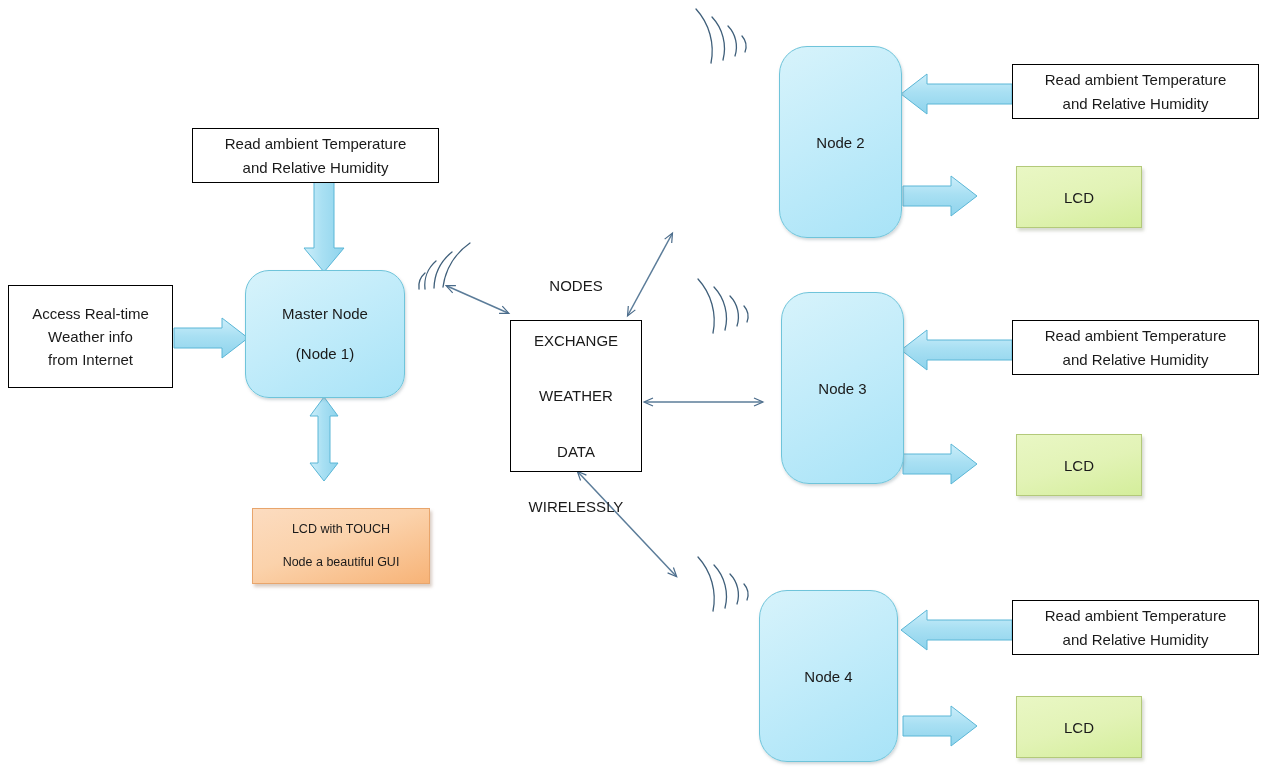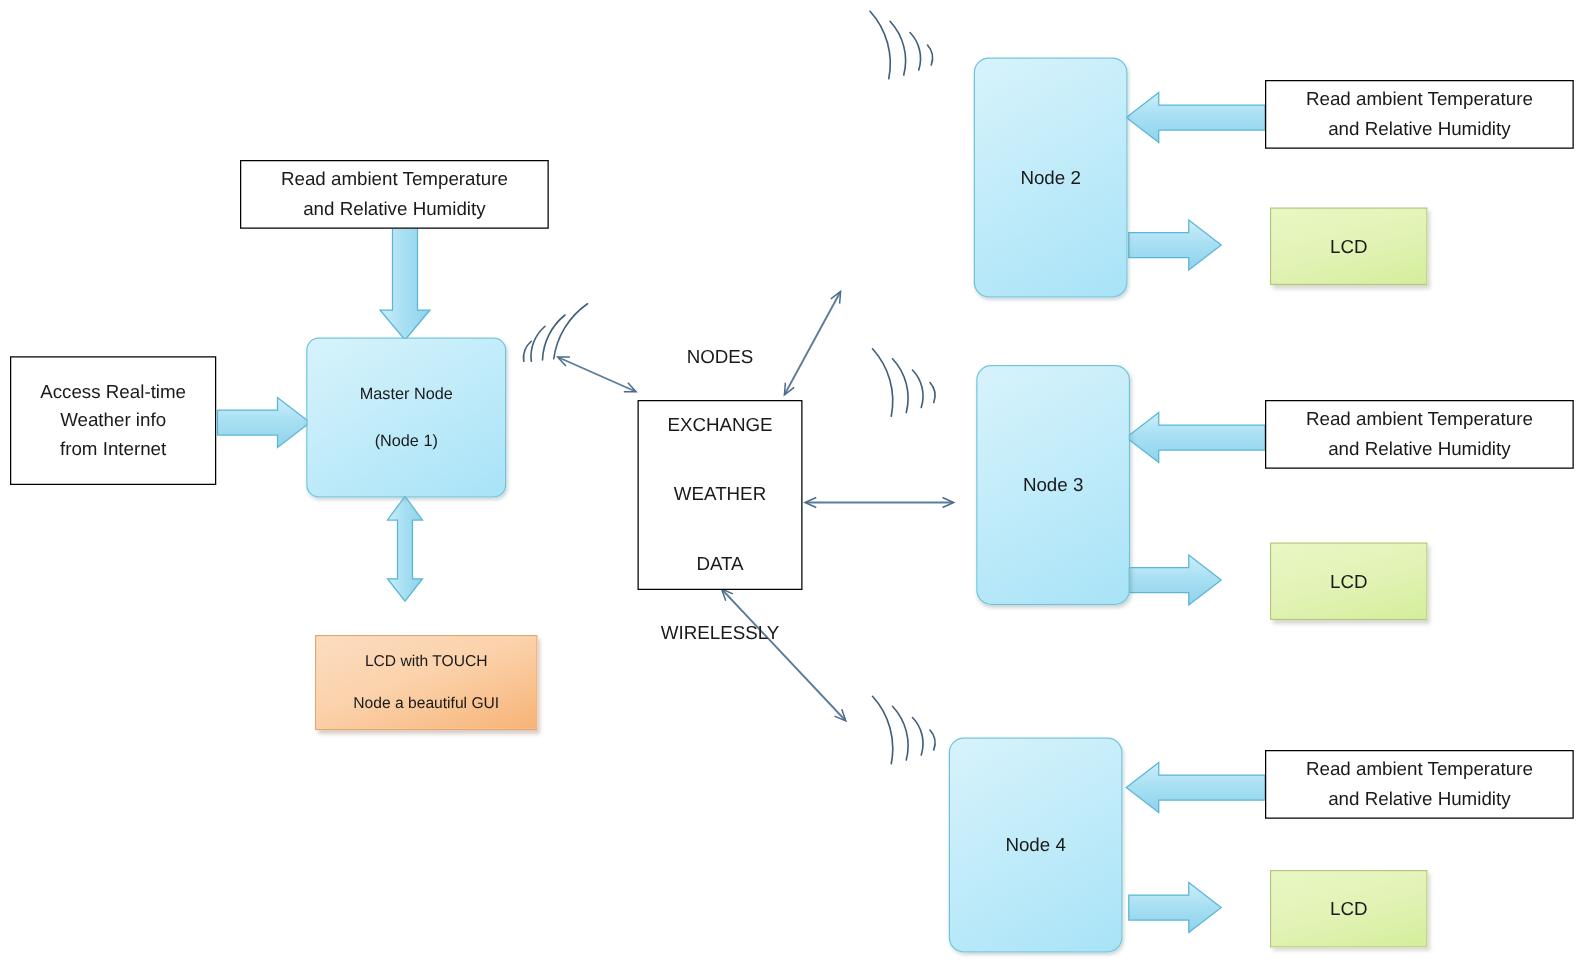--- a/index.html
+++ b/index.html
@@ -48,33 +48,33 @@
     font-size: 15px;
     line-height: 1.28;
   }
 
   
   .node {
     position: absolute;
     box-sizing: border-box;
     border: 1px solid #6fc4da;
     background: linear-gradient(150deg, #d7f3fb 0%, #c2ecfa 45%, #a8e3f7 100%);
-    border-radius: 12px;
+    border-radius: 28px;
     display: flex;
     flex-direction: column;
     align-items: center;
     justify-content: center;
     text-align: center;
     color: #1a1a1a;
     font-size: 15px;
     box-shadow: 1px 2px 3px rgba(120,140,150,0.35);
   }
   .node.master {
-    border-radius: 10px;
-    font-size: 13px;
+    border-radius: 24px;
+    font-size: 15px;
     line-height: 1.2;
   }
   .node .nline { display: block; }
   .node .gap { height: 22px; }
 
   
   .lcd {
     position: absolute;
     box-sizing: border-box;
     border: 1px solid #b3c97a;

